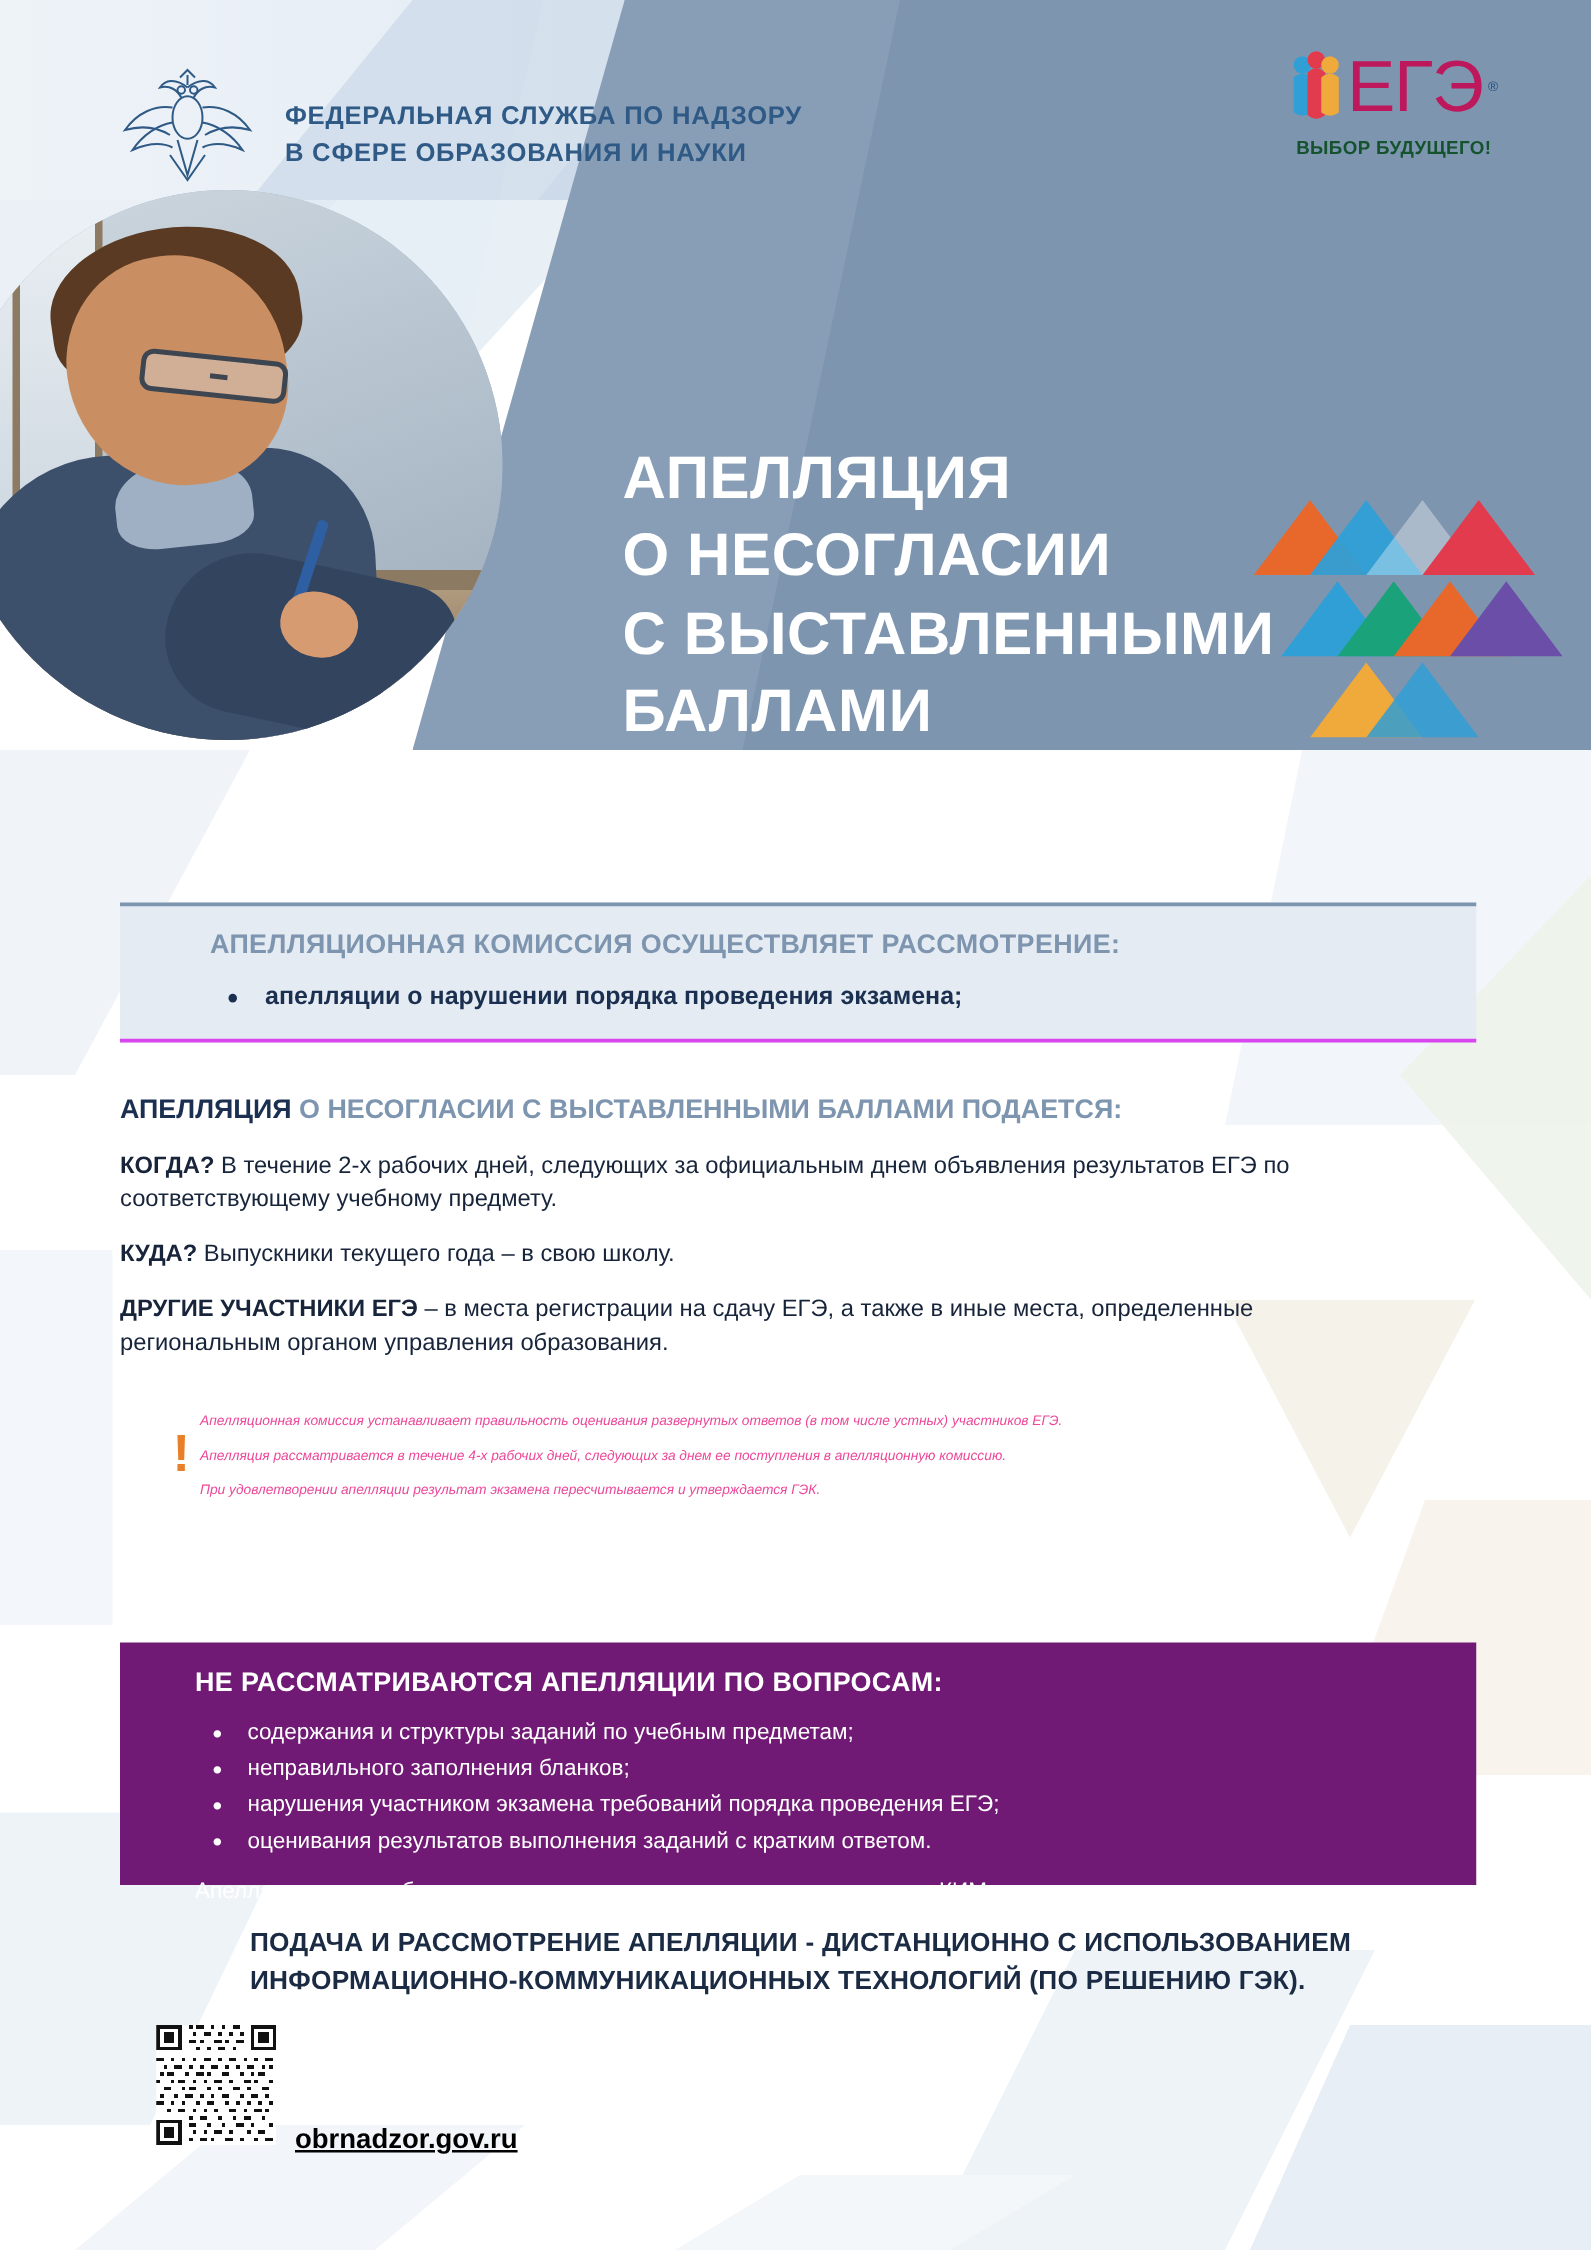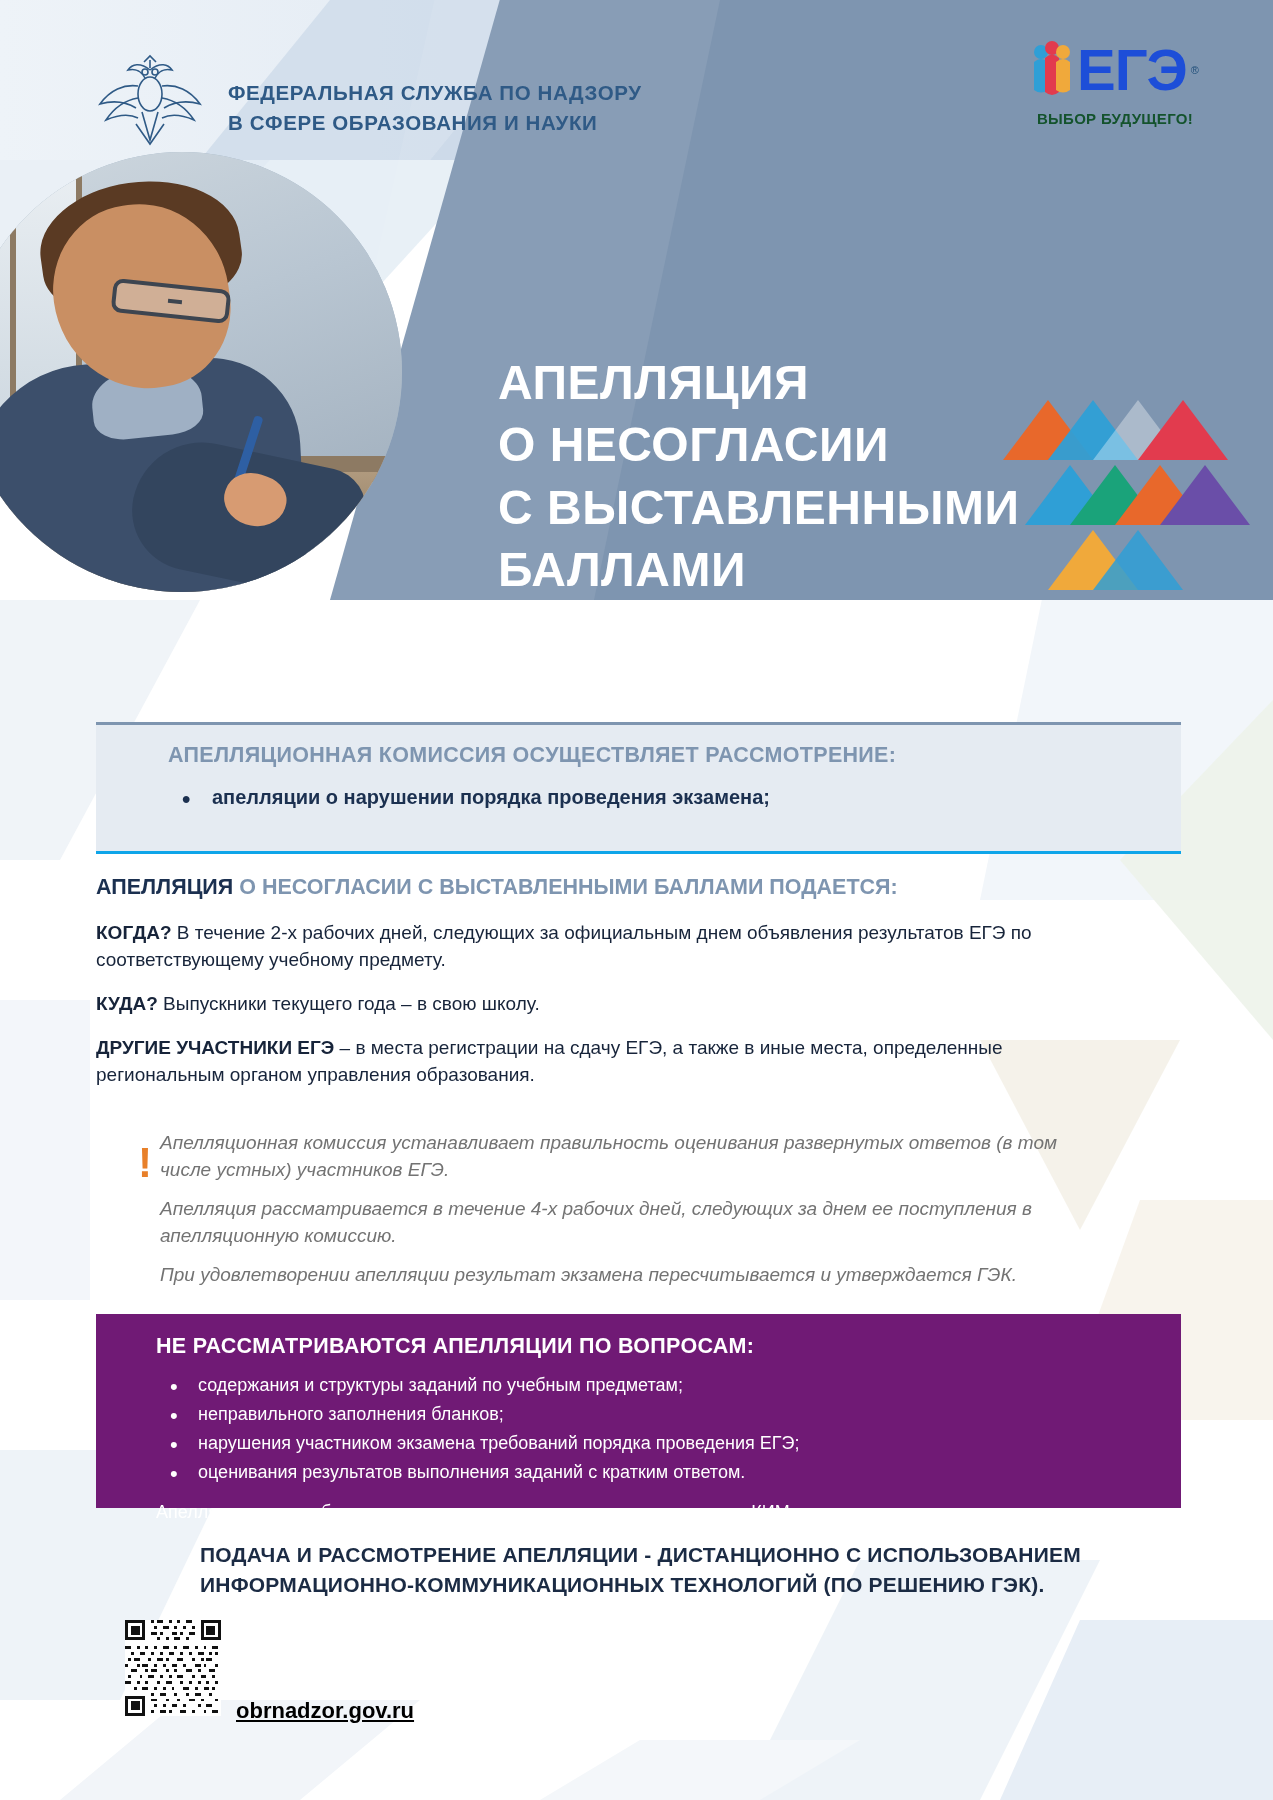--- a/index.html
+++ b/index.html
@@ -126,42 +126,42 @@
   
   .emblem { position: absolute; left: 96px; top: 52px; width: 108px; height: 96px; }
   .gov-title {
     position: absolute; left: 228px; top: 78px;
     font-size: 20.5px; font-weight: 600; letter-spacing: .6px;
     color: #2f5a86; line-height: 1.45;
   }
   .ege-logo { position: absolute; right: 58px; top: 40px; width: 200px; text-align: center; }
   .ege-row { display: flex; align-items: center; justify-content: center; gap: 4px; }
   .ege-text {
-    font-size: 58px; font-weight: 700; color: #1d4ed8; letter-spacing: -1px;
+    font-size: 58px; font-weight: 400; color: #be185d; letter-spacing: -1px;
     line-height: 1;
   }
   .ege-sub {
     margin-top: 10px; font-size: 15px; font-weight: 700; color: #14532d; letter-spacing: .3px;
   }
   .ege-reg { font-size: 11px; vertical-align: super; color:#1f4e79;}
 
   
   .hero-title {
     position: absolute; left: 498px; top: 352px; width: 640px;
     color: #ffffff; font-size: 48px; font-weight: 700; line-height: 1.30;
     letter-spacing: .5px;
     z-index: 5;
   }
 
   
   .sec-commission {
-    position: absolute; left: 96px; top: 722px; width: 1085px; height: 132px;
+    position: absolute; left: 96px; top: 722px; width: 1085px; height: 112px;
     background: #e5ebf2;
     border-top: 3px solid #7e95b0;
-    border-bottom: 3px solid #0ea5e9;
+    border-bottom: 3px solid #d946ef;
     padding: 18px 0 0 72px;
   }
   .sec-head-blue {
     color: #7e95b0; font-size: 21.5px; font-weight: 700; letter-spacing: .3px;
   }
   .bullets-dark { margin-top: 14px; }
   .bullets-dark li {
     list-style: none; position: relative; padding-left: 44px;
     font-size: 20px; font-weight: 700; color: #1b3050; line-height: 1.55;
   }
@@ -177,21 +177,21 @@
     margin-top: 17px; font-size: 19px; color: #17243a; line-height: 1.42;
   }
   .apply-p b { color: #17243a; }
 
   .note-box { position: absolute; left: 160px; top: 1130px; width: 950px; }
   .excl {
     position: absolute; left: -22px; top: 12px;
     color: #e8802a; font-size: 42px; font-weight: 700; line-height: 1;
   }
   .note-p {
-    font-style: italic; font-size: 19px; color: #737373; line-height: 1.42;
+    font-style: italic; font-size: 11px; color: #ec4899; line-height: 1.42;
     margin-bottom: 12px;
   }
 
   .sec-not { position: absolute; left: 96px; top: 1314px; width: 1085px; height: 194px;
     background: #701a75; padding: 20px 0 0 60px; }
   .sec-head-white { color: #ffffff; font-size: 21.5px; font-weight: 700; letter-spacing: .3px; }
   .bullets-white { margin-top: 12px; }
   .bullets-white li {
     list-style: none; position: relative; padding-left: 42px;
     font-size: 18px; color: #ffffff; line-height: 1.62;

